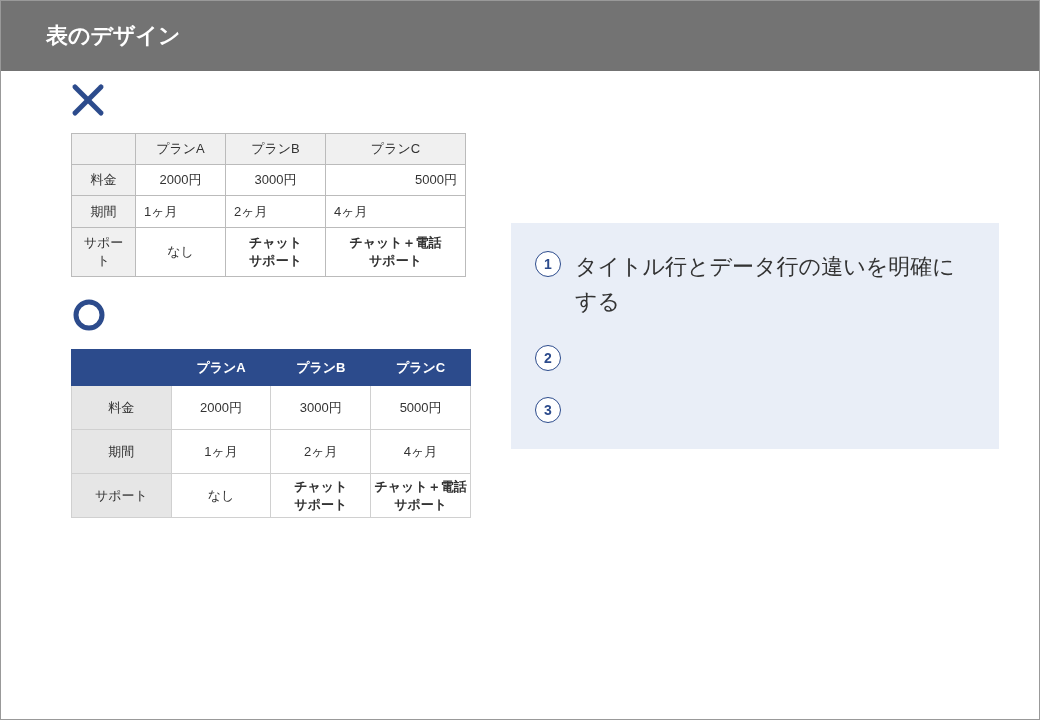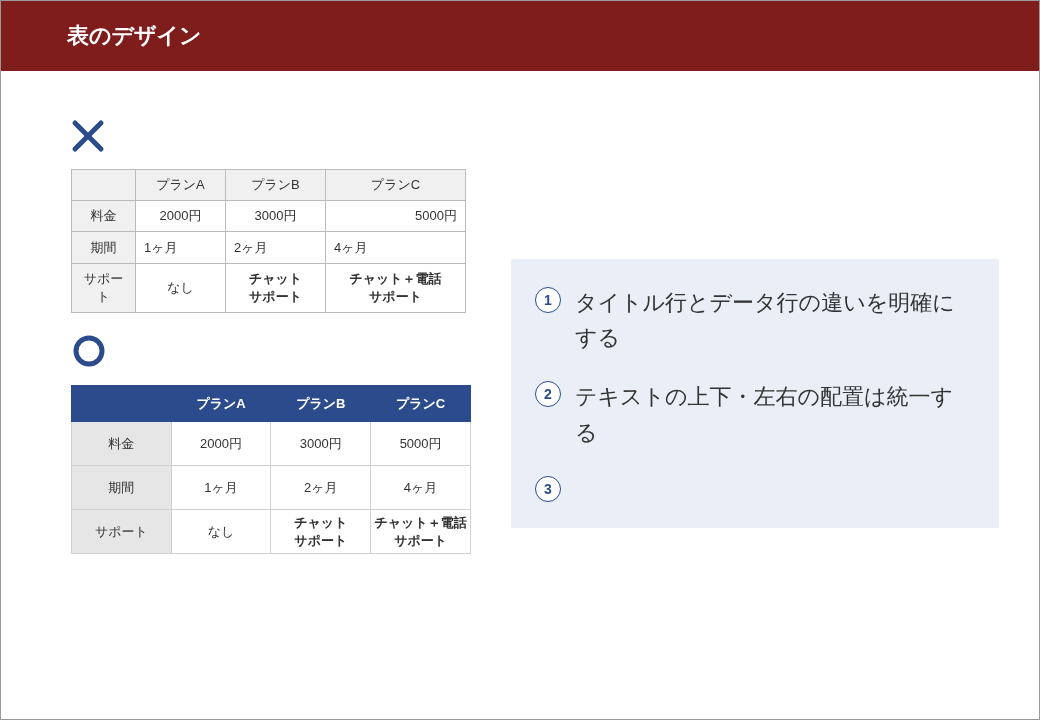--- a/index.html
+++ b/index.html
@@ -5,29 +5,29 @@
     * { margin: 0; padding: 0; box-sizing: border-box; }
     body {
       font-family: "Hiragino Sans", "Meiryo", "MS PGothic", sans-serif;
       background: #fff;
       width: 1040px;
       height: 720px;
       border: 1px solid #999;
       position: relative;
     }
     .header {
-      background: #7f1d1d;
+      background: #737373;
       color: #fff;
-      padding: 20px 66px;
+      padding: 20px 45px;
       font-size: 22px;
       font-weight: bold;
     }
     .content {
       display: flex;
-      padding: 48px 40px 0 40px;
+      padding: 12px 40px 0 40px;
       gap: 30px;
     }
     .left-col { width: 440px; }
     .right-col { flex: 1; padding-top: 140px; }
     .section { margin-bottom: 20px; }
     .mark-icon { display: block; margin-bottom: 12px; margin-left: 30px; }
 
     
     .bad-table { border-collapse: collapse; margin-left: 30px; }
     .bad-table th, .bad-table td {
@@ -200,20 +200,19 @@
   </div>
 
   <div class="right-col">
     <div class="panel">
       <div class="tip-row">
         <div class="tip-num">1</div>
         <div class="tip-text">タイトル行とデータ行の違いを明確にする</div>
       </div>
       <div class="tip-row">
         <div class="tip-num">2</div>
-        <div class="tip-text">テキストの上下・左右の配置は統一する</div>
       </div>
       <div class="tip-row">
         <div class="tip-num">3</div>
       </div>
     </div>
   </div>
 </div>
 
 </body></html>

